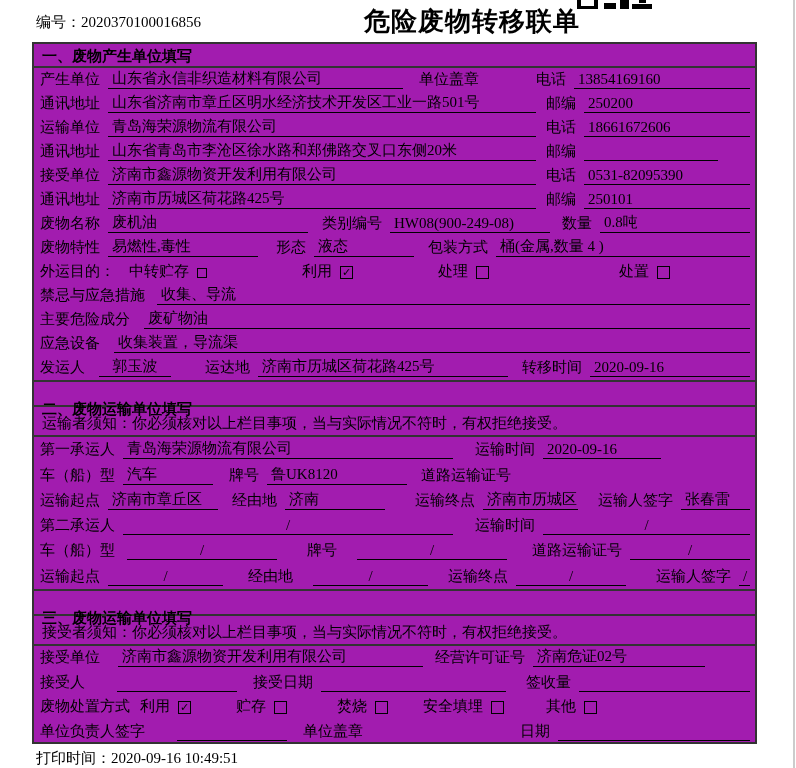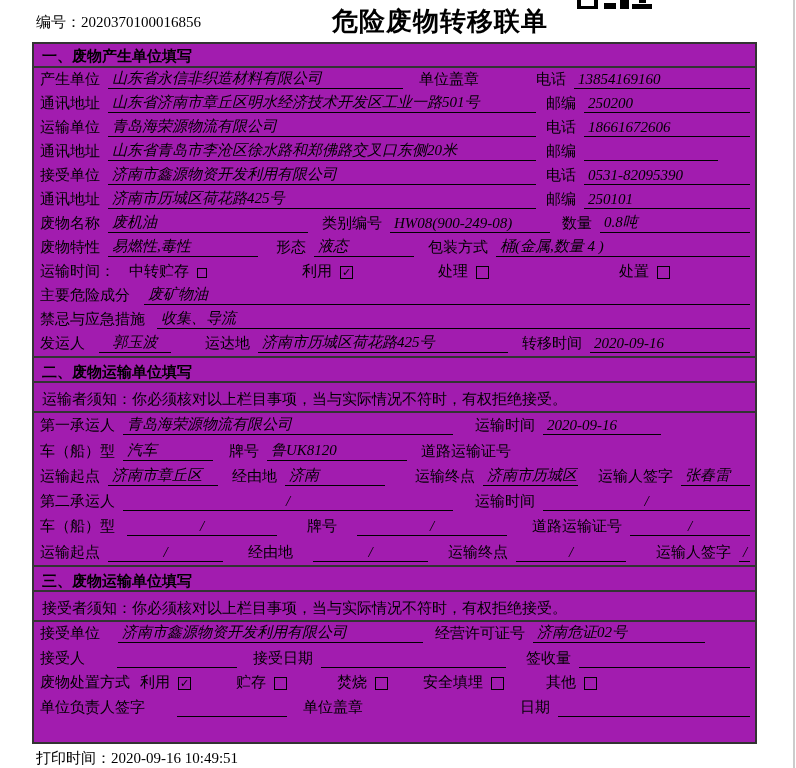--- a/index.html
+++ b/index.html
@@ -1,43 +1,43 @@
 <!DOCTYPE html>
 <html><head>
 <meta charset="utf-8">
 <style>
   html,body { margin:0; padding:0; background:#ffffff; }
   .page { position:relative; width:796px; height:768px; background:#ffffff; color:#000;
           font-family:"Liberation Serif","DejaVu Serif",serif; overflow:hidden; }
   .screen-edge { position:absolute; right:1px; top:0; bottom:0; width:2px; background:#cccccc; }
 
   .serial { position:absolute; left:36px; top:13px; font-size:15px; white-space:nowrap; }
-  .title  { position:absolute; left:300px; top:4px; width:280px; text-align:center;
+  .title  { position:absolute; left:300px; top:4px; width:280px; text-align:right;
             font-size:26px; font-weight:bold; letter-spacing:1px;
             font-family:"Liberation Sans","DejaVu Sans",sans-serif; }
   .qr { position:absolute; left:577px; top:0; }
 
   .tbl { position:absolute; left:32px; top:42px; width:725px; height:702px;
          border:2px solid #333; box-sizing:border-box; background:#a21caf; }
 
   .sech { font-family:"Liberation Sans","DejaVu Sans",sans-serif; font-weight:bold;
           font-size:15px; height:24px; box-sizing:border-box; padding:3px 0 0 8px;
           border-bottom:2px solid #333; }
-  .sech.mid { border-top:2px solid #333; height:27px; padding-top:5px; }
+  .sech.mid { border-top:2px solid #333; height:27px; padding-top:18px; }
   .notice { font-size:15px; height:30px; box-sizing:border-box; padding:7px 0 0 8px;
             border-bottom:2px solid #333; white-space:nowrap; }
 
   .row { display:flex; align-items:flex-end; height:24px; box-sizing:border-box;
          padding:0 5px 3px 6px; font-size:15px; }
   .sec2 .row { height:25.3px; }
   .sec3 .row { height:24.5px; }
 
   .lb { white-space:nowrap; flex:none; }
   .ul { border-bottom:1px solid #000; padding:0 4px; margin-left:8px; white-space:nowrap;
-        flex:none; overflow:hidden; min-height:17px; box-sizing:border-box;font-style:italic; }
+        flex:none; overflow:hidden; min-height:17px; box-sizing:border-box; }
   .grow { flex:1 1 auto; }
   .sp { flex:1 1 auto; }
   .ctr { text-align:center; }
 
   .cbx { display:flex; align-items:flex-end; flex:none; white-space:nowrap; }
   .box { width:13px; height:13px; border:1.5px solid #000; margin:0 0 2px 8px; flex:none;
          font-size:11px; line-height:11px; text-align:center; box-sizing:border-box;
          font-family:"DejaVu Sans",sans-serif; }
   .box.sm { width:10px; height:10px; margin-bottom:3px; }
 
@@ -123,49 +123,53 @@
       <div class="row">
         <span class="lb">废物特性</span>
         <span class="ul" style="width:150px">易燃性,毒性</span>
         <span class="lb" style="margin-left:18px">形态</span>
         <span class="ul" style="width:100px">液态</span>
         <span class="lb" style="margin-left:14px">包装方式</span>
         <span class="ul grow">桶(金属,数量 4 )</span>
       </div>
 
       <div class="row">
-        <span class="lb">运输时间：</span>
+        <span class="lb">外运目的：</span>
         <span class="cbx" style="margin-left:14px">
           <span class="lb">中转贮存</span>
           <span class="box sm"></span>
         </span>
         <span class="cbx" style="margin-left:95px">
           <span class="lb">利用</span>
           <span class="box">✓</span>
         </span>
         <span class="cbx" style="margin-left:85px">
           <span class="lb">处理</span>
           <span class="box"></span>
         </span>
         <span class="cbx" style="margin-left:130px">
           <span class="lb">处置</span>
           <span class="box"></span>
         </span>
       </div>
 
       <div class="row">
+        <span class="lb">禁忌与应急措施</span>
+        <span class="ul grow" style="margin-left:12px">收集、导流</span>
+      </div>
+
+      <div class="row">
         <span class="lb">主要危险成分</span>
         <span class="ul grow" style="margin-left:14px">废矿物油</span>
       </div>
 
       <div class="row">
-        <span class="lb">禁忌与应急措施</span>
-        <span class="ul grow" style="margin-left:12px">收集、导流</span>
-      </div>
-
+        <span class="lb">应急设备</span>
+        <span class="ul grow" style="margin-left:14px">收集装置，导流渠</span>
+      </div>
 
       <div class="row">
         <span class="lb">发运人</span>
         <span class="ul ctr" style="width:72px;margin-left:14px">郭玉波</span>
         <span class="lb" style="margin-left:34px">运达地</span>
         <span class="ul" style="width:250px">济南市历城区荷花路425号</span>
         <span class="lb" style="margin-left:14px">转移时间</span>
         <span class="ul grow">2020-09-16</span>
       </div>
     </div>

